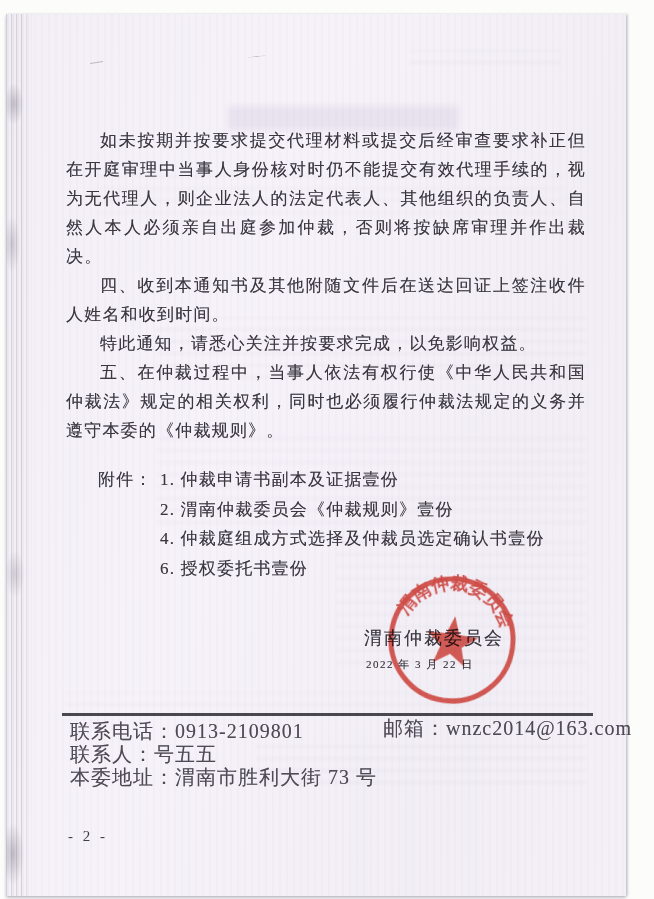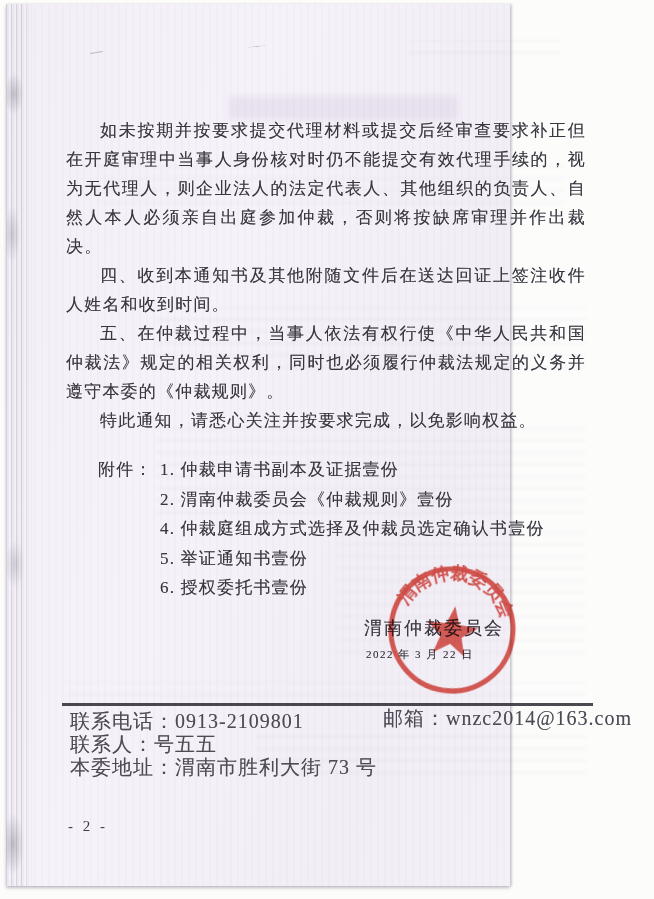--- a/index.html
+++ b/index.html
@@ -3,21 +3,21 @@
 <meta charset="utf-8">
 <title>Scanned Notice</title>
 <style>
   html,body{margin:0;padding:0;}
   body{
     width:654px;height:899px;position:relative;overflow:hidden;
     background:#fcfcfb;
     font-family:"Liberation Serif","DejaVu Serif",serif;
   }
   .paper{
-    position:absolute;left:6px;top:4px;width:504px;height:882px;
+    position:absolute;left:6px;top:14px;width:620px;height:882px;
     background:
       repeating-linear-gradient(90deg, rgba(140,120,170,0.03) 0 2px, rgba(255,255,255,0) 2px 7px),
       linear-gradient(105deg,#f3eff6 0%,#f6f2f9 38%,#f2eef5 75%,#f4f0f7 100%);
     box-shadow:0 2px 3px rgba(110,105,125,.4), 2px 0 2px rgba(120,115,130,.25);
   }
   
   .edge-band{
     position:absolute;left:0;top:0;bottom:0;width:28px;
     background:
       radial-gradient(14px 30px at 8px 90px, rgba(80,78,92,.28), rgba(0,0,0,0) 70%),
@@ -88,37 +88,36 @@
   <div class="mark" style="left:84px;top:48px;width:13px;transform:rotate(-8deg)"></div>
   <div class="mark" style="left:242px;top:42px;width:18px;border-radius:50%;transform:rotate(-6deg)"></div>
 
   <div class="content">
     <div>
 
         <p class="para">如未按期并按要求提交代理材料或提交后经审查要求补正但在开庭审理中当事人身份核对时仍不能提交有效代理手续的，视为无代理人，则企业法人的法定代表人、其他组织的负责人、自然人本人必须亲自出庭参加仲裁，否则将按缺席审理并作出裁决。</p>
 
         <p class="para">四、收到本通知书及其他附随文件后在送达回证上签注收件人姓名和收到时间。</p>
 
+        <p class="para">特此通知，请悉心关注并按要求完成，以免影响权益。</p>
+
         <p class="para">五、在仲裁过程中，当事人依法有权行使《中华人民共和国仲裁法》规定的相关权利，同时也必须履行仲裁法规定的义务并遵守本委的《仲裁规则》。</p>
-
-        <p class="para">特此通知，请悉心关注并按要求完成，以免影响权益。</p>
       </div>
 
     <div class="attachments">
       <span class="att-label">附件：</span>
       <div class="att-list">
 
           <div class="att-item">1. 仲裁申请书副本及证据壹份</div>
 
           <div class="att-item">2. 渭南仲裁委员会《仲裁规则》壹份</div>
 
 
           <div class="att-item">4. 仲裁庭组成方式选择及仲裁员选定确认书壹份</div>
 
-          <div class="att-item">5. 举证通知书壹份</div>
 
           <div class="att-item">6. 授权委托书壹份</div>
 
         </div>
     </div>
   </div>
 
   <div class="sig-org">渭南仲裁委员会</div>
   <div class="sig-date">2022 年 3 月 22 日</div>
 

